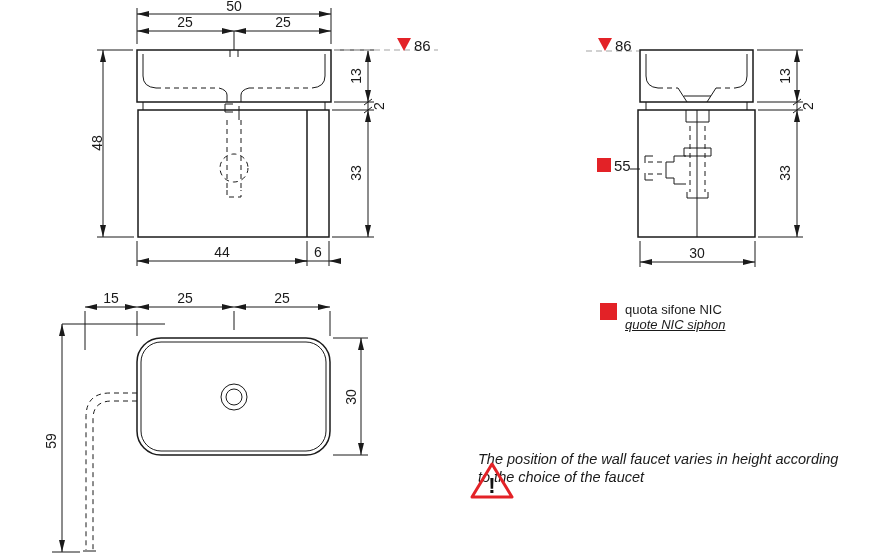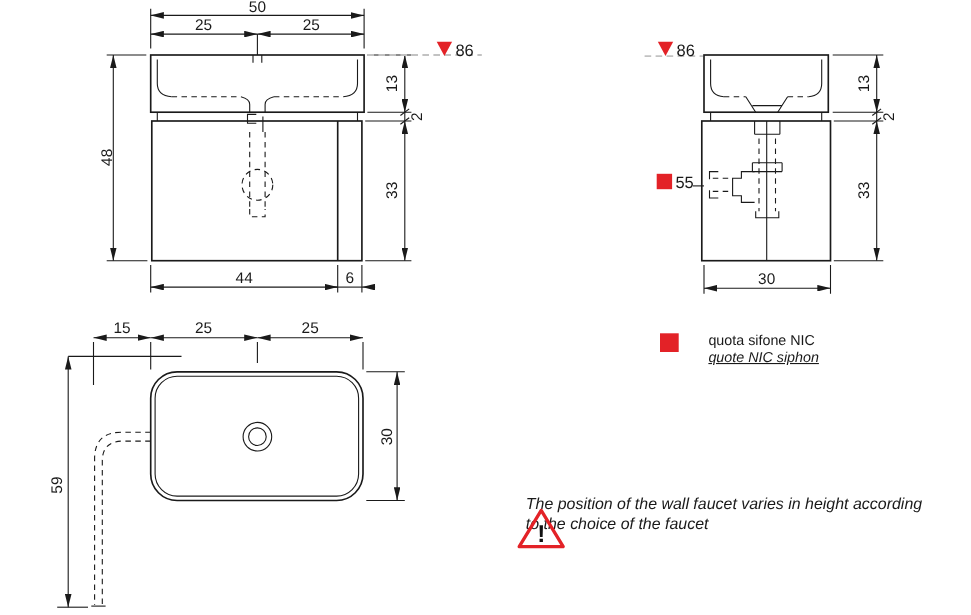--- a/index.html
+++ b/index.html
@@ -8,21 +8,21 @@
   svg{position:absolute;left:0;top:0;}
   .ln{stroke:#1a1a1a;stroke-width:1;fill:none;}
   .ln-th{stroke:#1a1a1a;stroke-width:1.5;fill:none;}
   .dash{stroke-dasharray:5 4;}
   .lvl{stroke:#c2c2c2;stroke-width:1.6;stroke-dasharray:6 4;fill:none;}
   .dim{font-family:"Liberation Sans",sans-serif;font-size:14px;fill:#1a1a1a;text-anchor:middle;}
   .mk{font-family:"Liberation Sans",sans-serif;font-size:15px;fill:#1a1a1a;text-anchor:start;}
   .red{fill:#e32227;stroke:none;}
   .legend{position:absolute;left:600px;top:302px;display:flex;align-items:flex-start;}
   .legend-square{width:17px;height:17px;background:#e32227;flex:0 0 auto;margin-top:1px;}
-  .legend-text{margin-left:27px;font-size:13px;line-height:15px;}
+  .legend-text{margin-left:8px;font-size:13px;line-height:15px;}
   .legend-text .it{font-style:italic;text-decoration:underline;}
   .warning{position:absolute;left:469px;top:450px;display:flex;align-items:flex-start;}
   .warn-tri{flex:0 0 auto;margin-top:11px;}
   .warn-text{margin-left:9px;width:366px;font-size:14.5px;line-height:18px;}
   .warn-text .en{font-style:italic;}
 </style>
 </head>
 <body>
 
 <div class="canvas">

